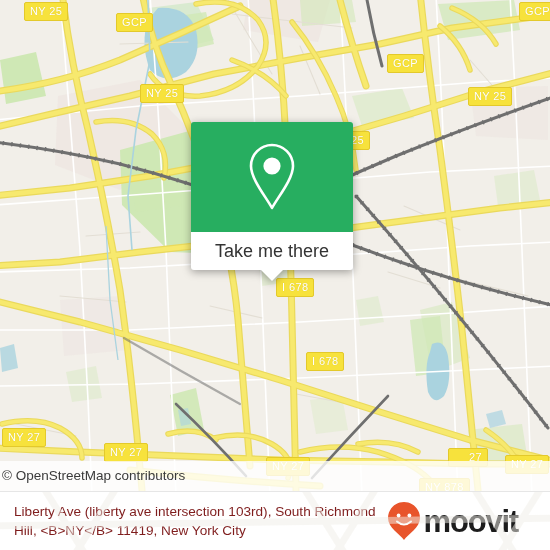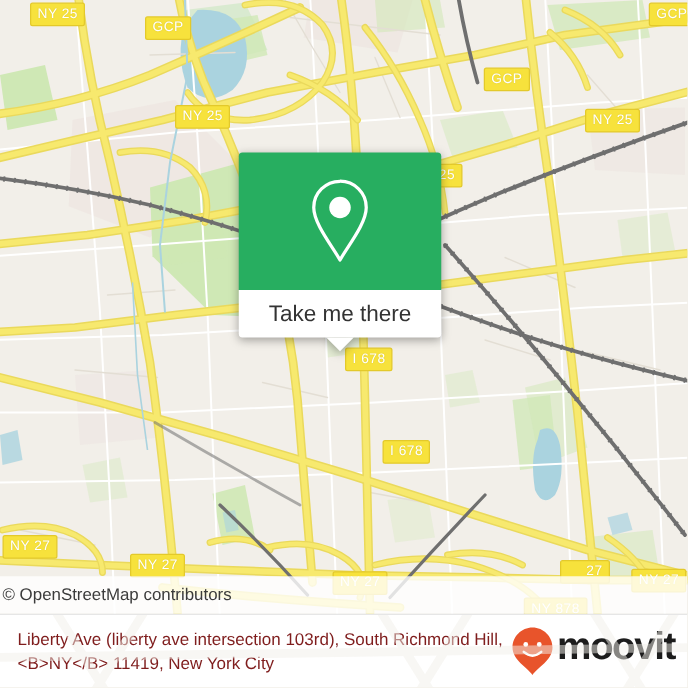--- a/index.html
+++ b/index.html
@@ -112,21 +112,22 @@
   #caption-text {
     flex: 1 1 auto;
     padding: 0 6px 0 14px;
     font-size: 13.6px;
     line-height: 19px;
     color: #7f1d1d;
   }
   #brand {
     flex: 0 0 auto;
     display: flex;
-    padding-right: 10px;
+    align-items: center;
+    padding-right: 32px;
     gap: 3px;
   }
   #brand-word {
     font-size: 31px;
     font-weight: bold;
     letter-spacing: -1.2px;
     color: #1c1c1c;
     line-height: 31px;
   }
   #caption-ghost {

